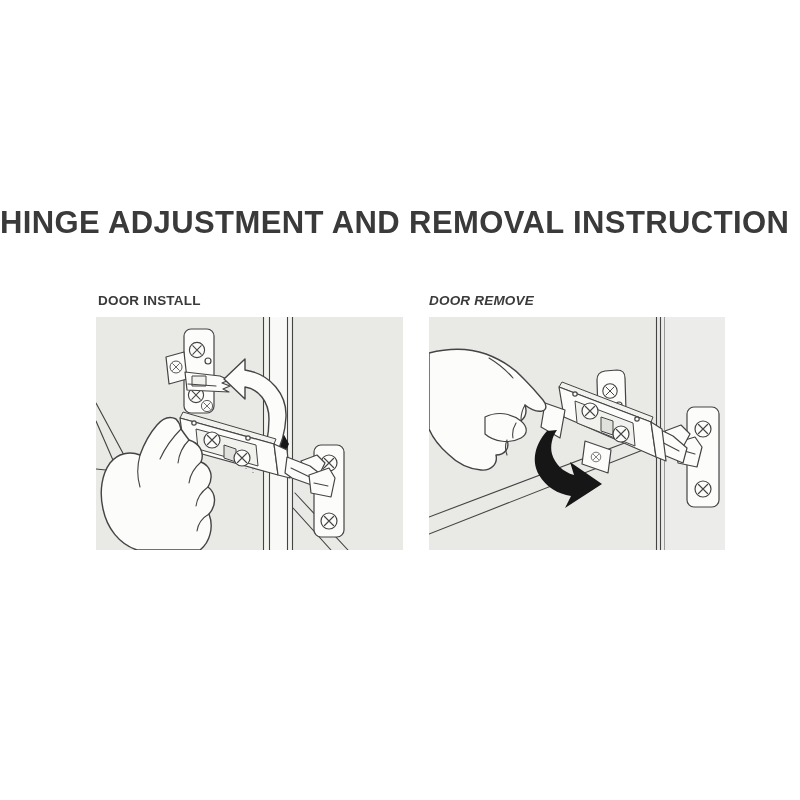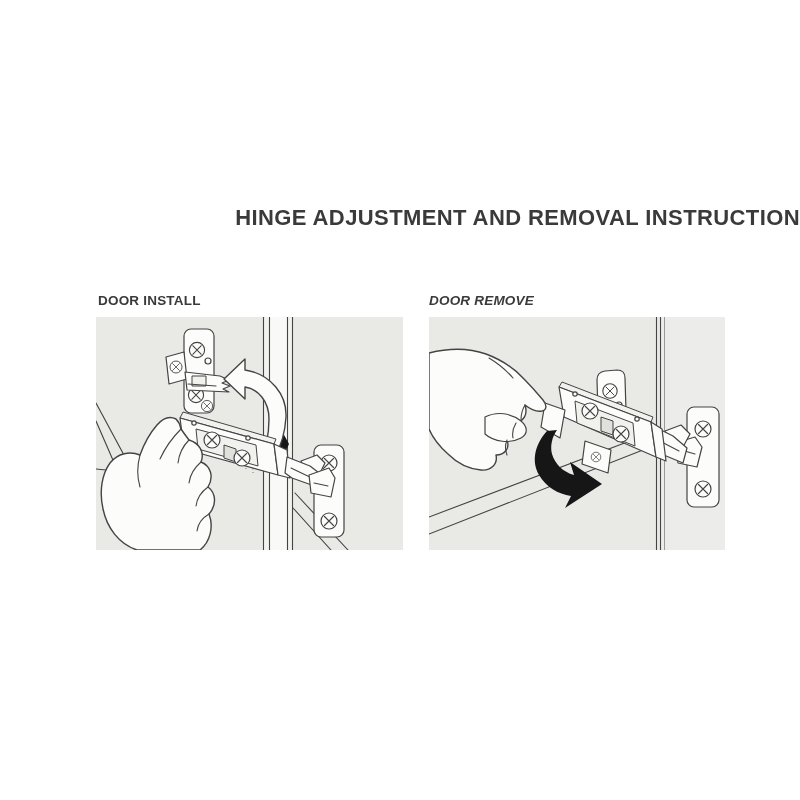--- a/index.html
+++ b/index.html
@@ -2,22 +2,22 @@
 <html style="--panel-background: #e9e9e6; --line: #444444; --text: #3a3a3a; --arrow-black: #161616; --white-fill: #fcfcfb;"><head>
 <meta charset="utf-8">
 <style>
   :root{
     --panel-background:#e9e9e6; --line:#444444; --text:#3a3a3a;
     --arrow-black:#161616; --white-fill:#fcfcfb;
   }
   html,body{margin:0;padding:0;}
   body{width:800px;height:800px;background:#ffffff;position:relative;
        font-family:"Liberation Sans",sans-serif;overflow:hidden;}
-  .title{position:absolute;top:205px;left:0;width:800px;text-align:right;
-         font-size:22px;font-weight:bold;color:var(--text);letter-spacing:.4px;}
+  .title{position:absolute;top:205px;left:0;width:800px;text-align:left;
+         font-size:31px;font-weight:bold;color:var(--text);letter-spacing:.4px;}
   .panel-label{position:absolute;top:293px;font-size:13.5px;font-weight:bold;
          color:var(--text);letter-spacing:.2px;}
   .install-label{left:98px;}
   .remove-label{left:429px;font-style:italic;}
   svg.panel{position:absolute;top:317px;}
   svg.install{left:96px;}
   svg.remove{left:429px;}
   .panel-bg{fill:var(--panel-background);}
   .ln{stroke:var(--line);fill:none;stroke-width:1.1;stroke-linecap:round;stroke-linejoin:round;}
   .thin{stroke:#9a9a97;fill:none;stroke-width:1;}

